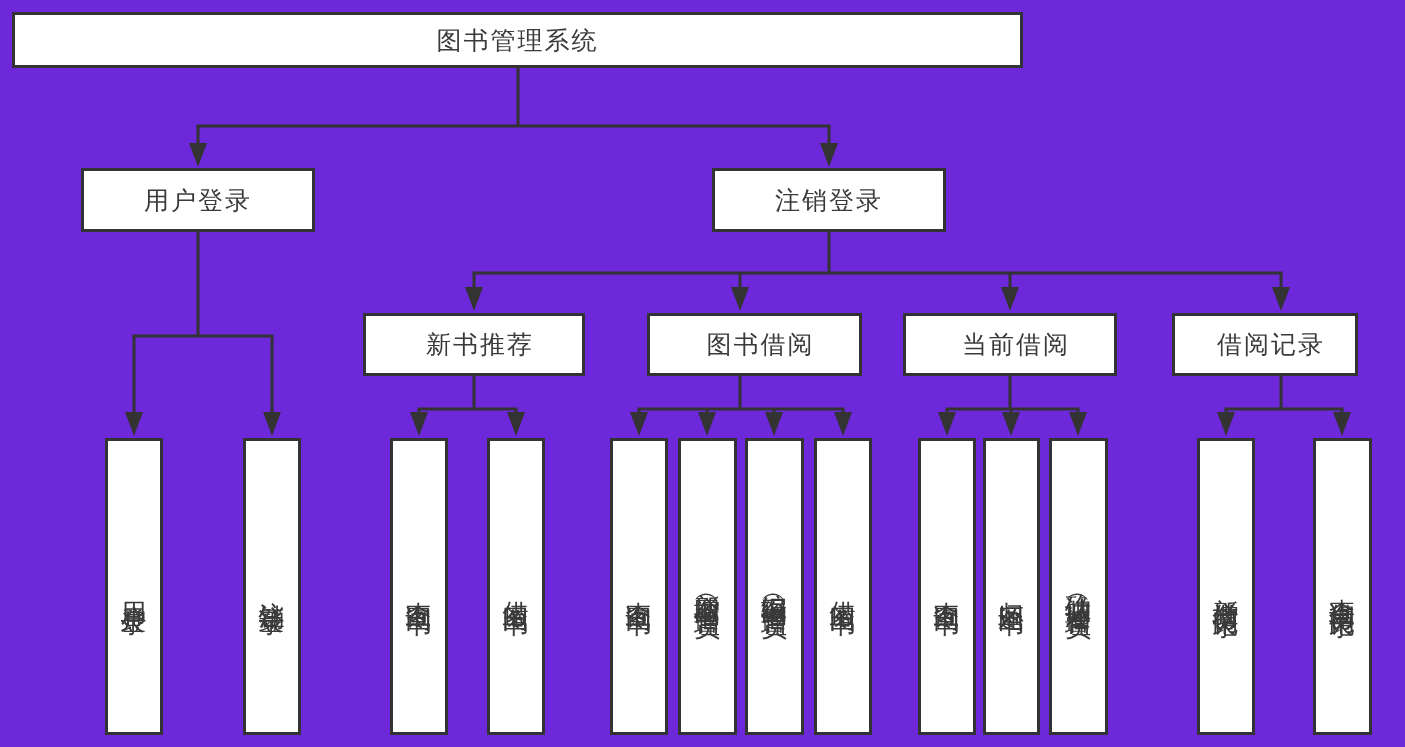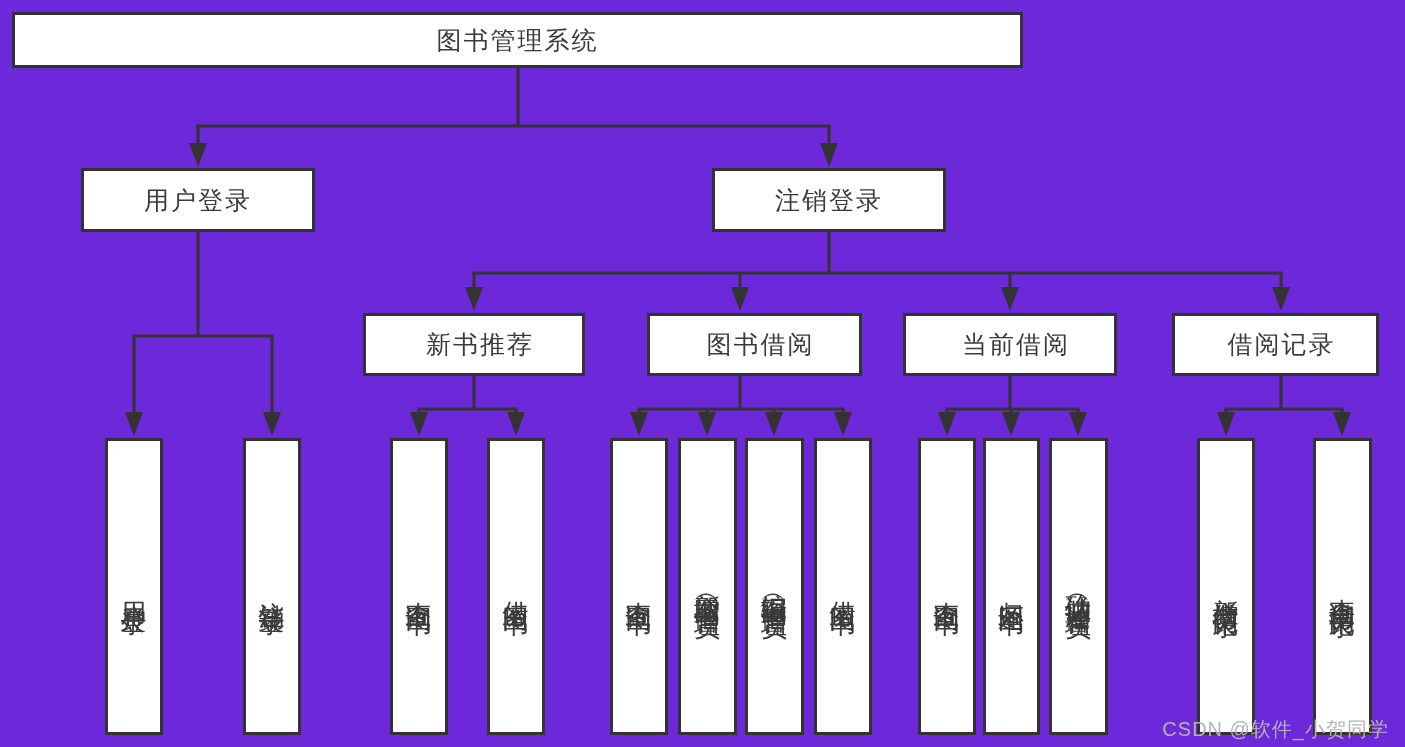--- a/index.html
+++ b/index.html
@@ -149,21 +149,21 @@
 
   <div class="box l3-box" style="left:363px;width:222px">
     <span class="hlabel">新书推荐</span>
   </div>
   <div class="box l3-box" style="left:647px;width:215px">
     <span class="hlabel">图书借阅</span>
   </div>
   <div class="box l3-box" style="left:903px;width:214px">
     <span class="hlabel">当前借阅</span>
   </div>
-  <div class="box l3-box" style="left:1172px;width:207px">
+  <div class="box l3-box" style="left:1172px;width:186px">
     <span class="hlabel">借阅记录</span>
   </div>
 
   <div class="box vbox" style="left:105px">
     <span class="vtext">用户登录</span>
   </div>
   <div class="box vbox" style="left:243px">
     <span class="vtext">注销登录</span>
   </div>
 
@@ -197,15 +197,14 @@
     <span class="vtext">确认归还（管理员）</span>
   </div>
 
   <div class="box vbox" style="left:1197px">
     <span class="vtext">新增借阅记录</span>
   </div>
   <div class="box vbox" style="left:1313px;width:59px">
     <span class="vtext">查询借阅记录</span>
   </div>
 
-  <div class="watermark">CSDN @软件_小贺同学</div>
 
 </div>
 
 </body></html>

